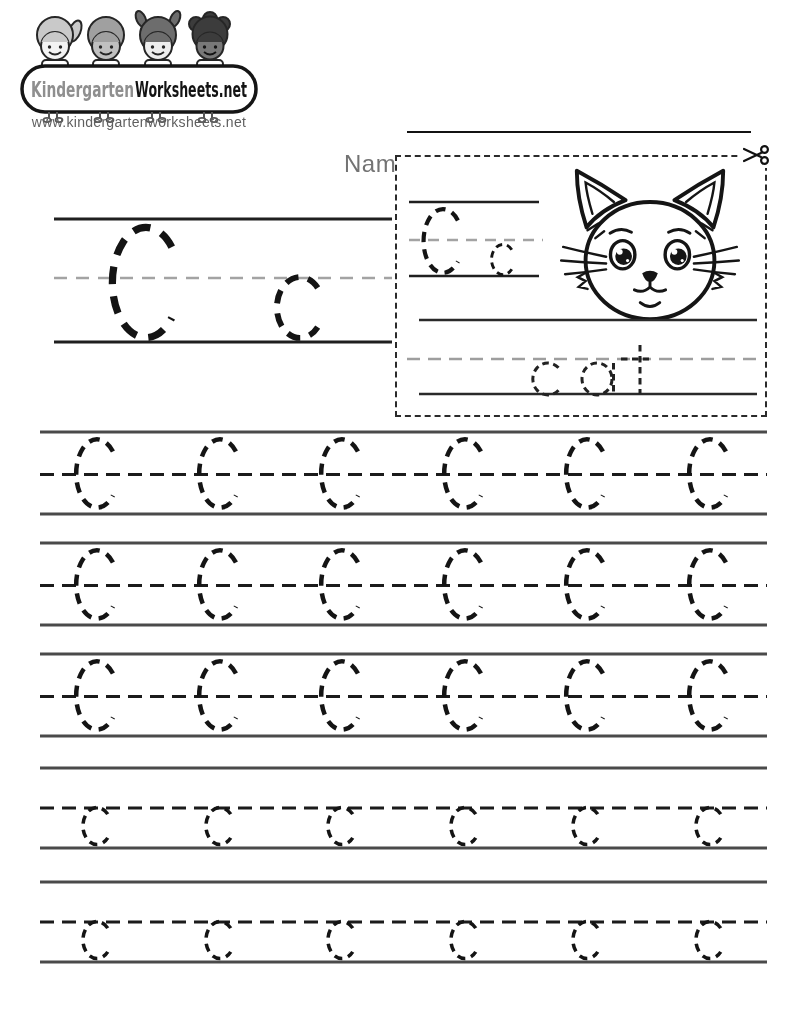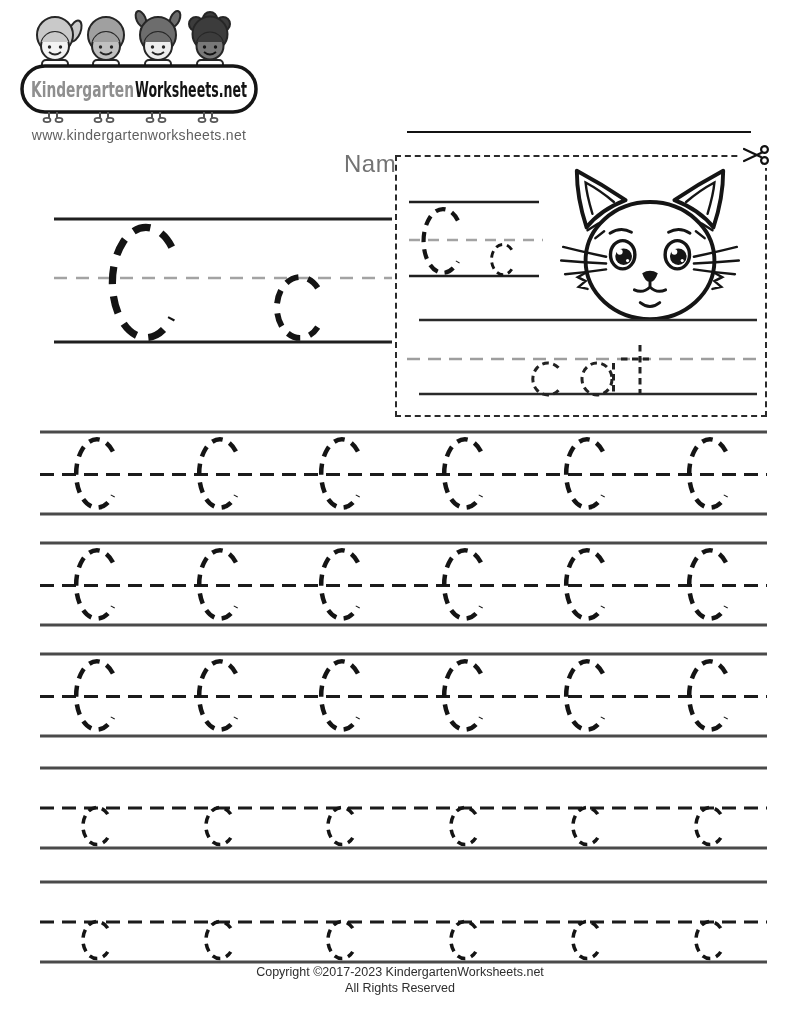--- a/index.html
+++ b/index.html
@@ -3,21 +3,21 @@
 <meta charset="utf-8">
 <style>
   html,body{margin:0;padding:0;background:#fff;}
   .page{position:relative;width:800px;height:1035px;background:#fff;overflow:hidden;
         font-family:"Liberation Sans",sans-serif;color:#141414;}
   .abs{position:absolute;}
   .title{left:258px;top:24px;width:532px;text-align:center;font-size:29px;
          letter-spacing:.5px;color:#121212;}
   .name-label{left:344px;top:105px;font-size:24px;letter-spacing:.5px;color:#737373;margin-top:45px;}
   .name-line{left:407px;top:131px;width:344px;border-top:2.5px solid #131313;}
-  .logo-url{left:14px;top:127px;width:250px;text-align:center;font-size:14px;
+  .logo-url{left:14px;top:114px;width:250px;text-align:center;font-size:14px;
             color:#5f5f5f;letter-spacing:.3px;}
   .example-card{left:395px;top:155px;width:372px;height:262px;border:2.5px dashed #2b2b2b;
                 box-sizing:border-box;background:#fff;}
   .scissors{left:344px;top:-13px;background:#fff;padding:0 2px;line-height:0;}
   .footer{left:0;top:964px;width:800px;text-align:center;font-size:12.5px;
           line-height:16px;color:#2e2e2e;}
   svg{display:block;}
 </style>
 </head>
 <body>
@@ -225,18 +225,14 @@
     <line x1="3" y1="42" x2="730" y2="42" stroke="#1b1b1b" stroke-width="3" stroke-dasharray="14 8"></line>
     <line x1="3" y1="82" x2="730" y2="82" stroke="#4a4a4a" stroke-width="3"></line>
     <use href="#symc" x="43" y="37" width="34" height="46"></use>
       <use href="#symc" x="166" y="37" width="34" height="46"></use>
     <use href="#symc" x="288" y="37" width="34" height="46"></use>
       <use href="#symc" x="411" y="37" width="34" height="46"></use>
     <use href="#symc" x="533" y="37" width="34" height="46"></use>
       <use href="#symc" x="656" y="37" width="34" height="46"></use>
   </svg>
 
-  <div class="abs footer">
-    <div>Copyright ©2017-2023 KindergartenWorksheets.net</div>
-    <div>All Rights Reserved</div>
-  </div>
 
 </div>
 
 </body></html>

